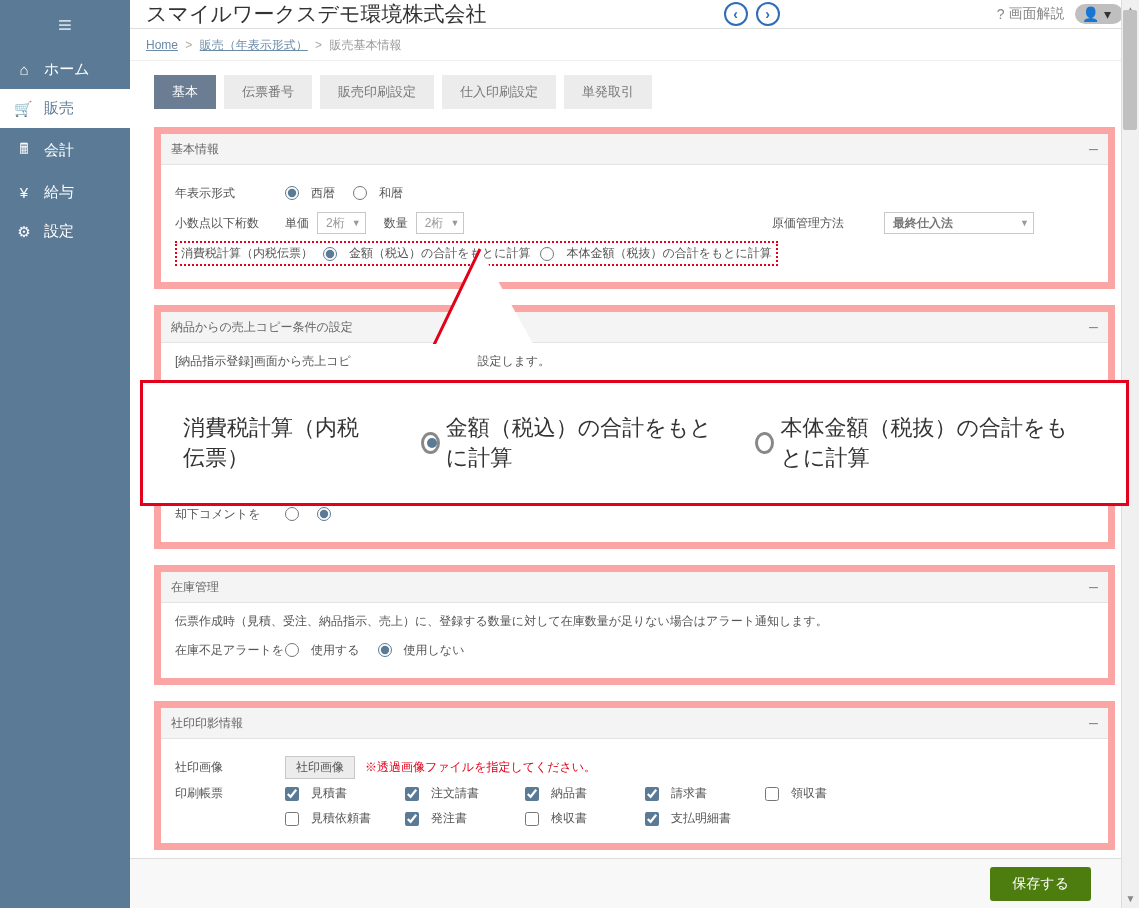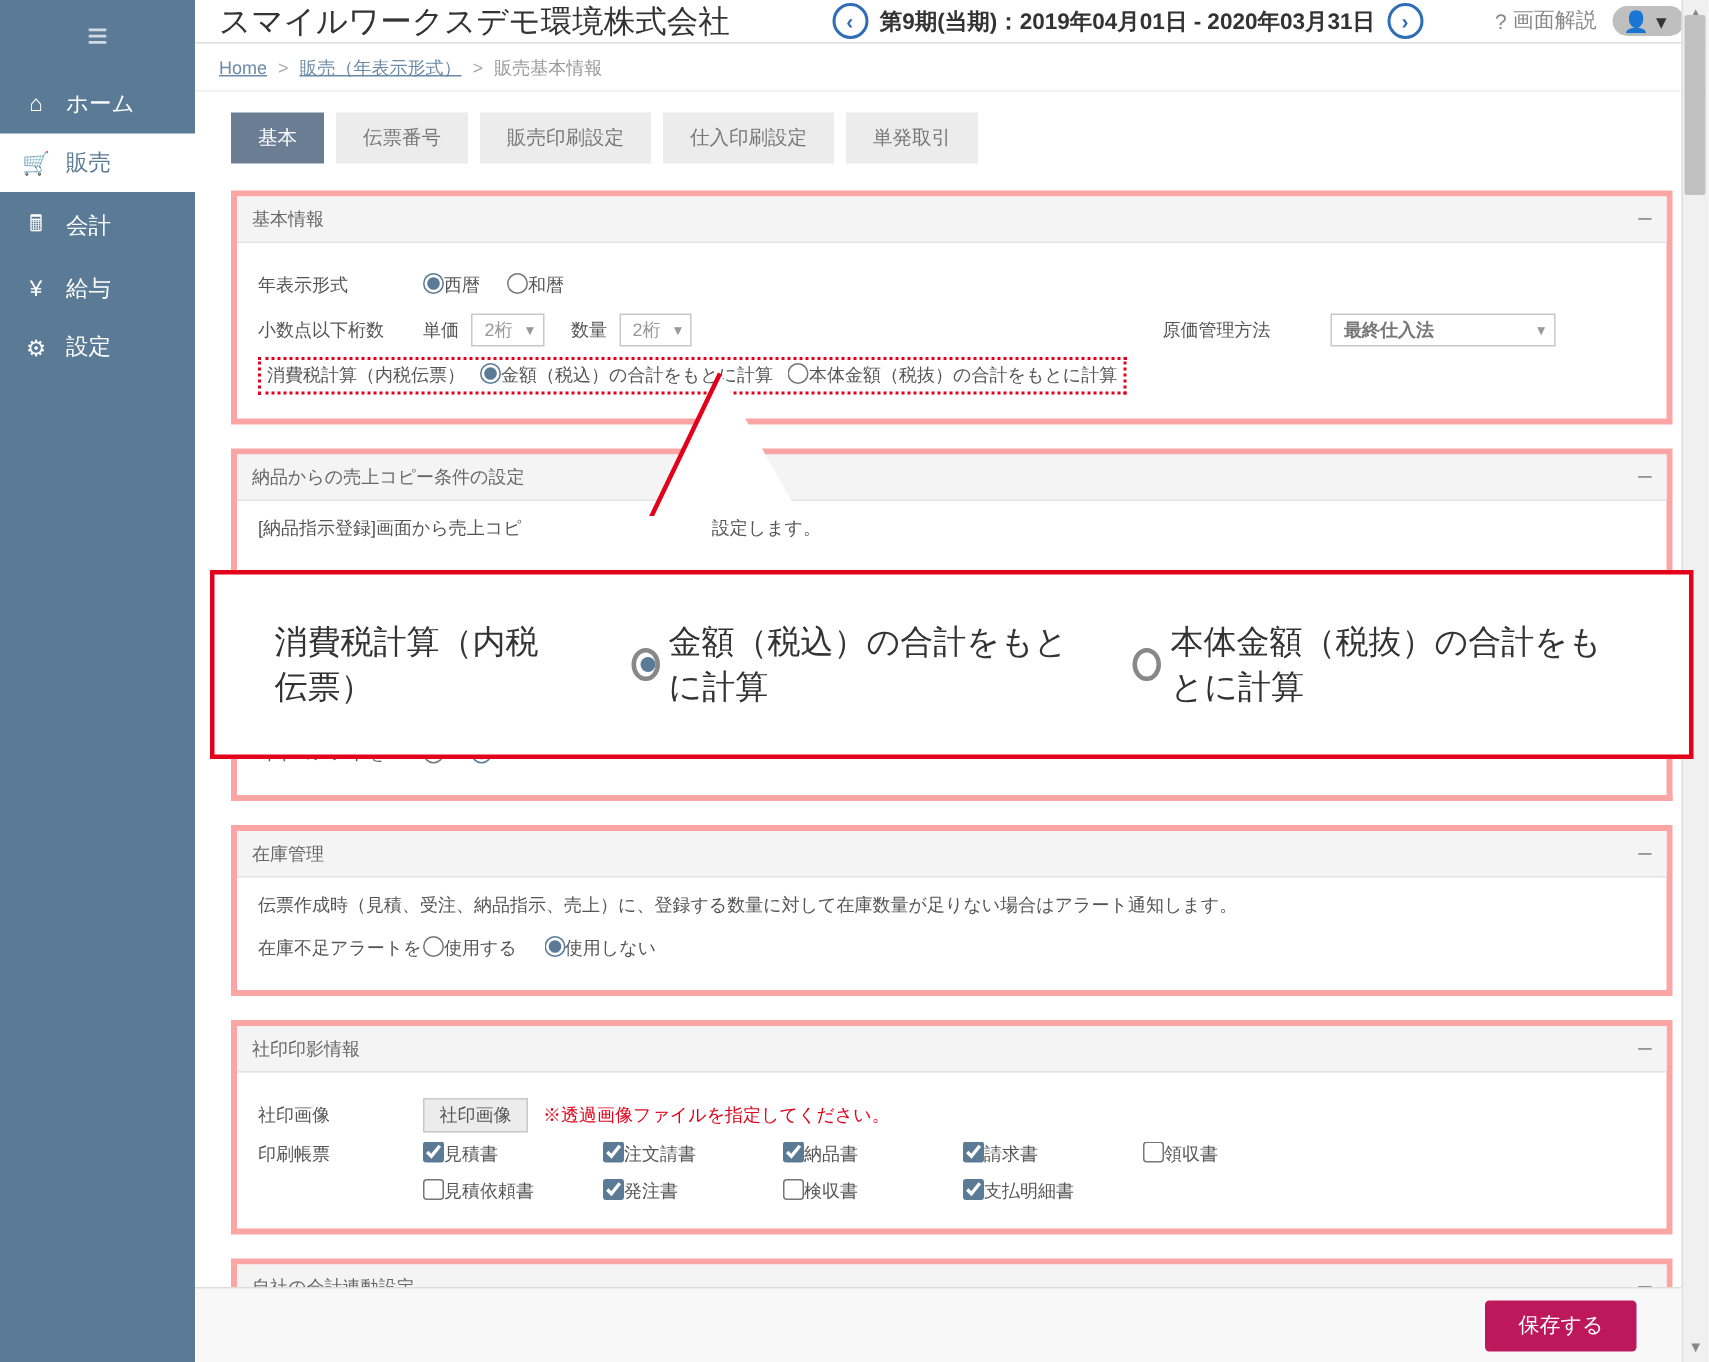--- a/index.html
+++ b/index.html
@@ -26,31 +26,31 @@
     .breadcrumb { padding: 8px 16px 6px; border-bottom: 1px solid #eee; font-size: 12px; }
     .breadcrumb a { color: #6b8aa7; text-decoration: underline; }
     .breadcrumb .sep { color: #aaa; margin: 0 4px; }
     .breadcrumb .current { color: #999; }
 
     .content { padding: 14px 24px 30px; overflow: visible; position: relative; }
     .tabs { display: flex; gap: 8px; margin-bottom: 18px; }
     .tab { background: #ececec; color: #777; padding: 8px 18px; font-size: 13px; }
     .tab.active { background: #6b7d92; color: #fff; }
 
-    .panel { border: 4px solid #fca5a5; margin-bottom: 16px; }
+    .panel { border: 7px solid #fca5a5; margin-bottom: 16px; }
     .panel-header { background: #f4f4f4; border-bottom: 1px solid #e4e4e4; padding: 6px 10px; font-size: 12px; color: #666; display: flex; justify-content: space-between; align-items: center; }
     .panel-header .collapse { color: #888; font-size: 16px; }
     .panel-body { padding: 10px 14px; font-size: 12px; color: #555; }
     .panel-desc { margin-bottom: 8px; }
 
     .row { display: flex; align-items: center; margin: 6px 0; min-height: 24px; }
     .label { width: 110px; flex-shrink: 0; color: #555; }
     .label.wide { width: 150px; }
     .opts { display: flex; align-items: center; gap: 18px; flex-wrap: wrap; }
-    .opt { display: inline-flex; gap: 0; }
+    .opt { display: inline-flex; align-items: center; gap: 12px; }
     input[type=radio], input[type=checkbox] { accent-color: #5b7a95; width: 14px; height: 14px; }
 
     .select-like { border: 1px solid #c8c8c8; padding: 2px 20px 2px 8px; font-size: 12px; color: #999; position: relative; min-width: 40px; height: 22px; display: inline-flex; align-items: center; }
     .select-like:after { content: "▼"; position: absolute; right: 4px; font-size: 9px; color: #999; }
     .select-like.big { min-width: 150px; color: #777; font-weight: bold; }
 
     .cost-row { display: flex; align-items: center; gap: 60px; }
 
     .highlight-box { border: 2px dotted #e2001a; padding: 2px 4px; display: inline-flex; align-items: center; gap: 10px; }
 
@@ -65,21 +65,21 @@
     .callout-box { position: absolute; border: 3px solid #e2001a; background: #fff; padding: 30px 40px; display: flex; align-items: center; gap: 40px; font-size: 22px; color: #333; pointer-events: auto; }
     .big-radio { width: 22px; height: 22px; border: 3px solid #888; border-radius: 50%; display: inline-block; vertical-align: middle; margin-right: 6px; position: relative; }
     .big-radio.on:after { content: ""; width: 10px; height: 10px; background: #5b7a95; border-radius: 50%; position: absolute; top: 3px; left: 3px; }
     .callout-opt { display: inline-flex; align-items: center; }
 
     
     .scroll-hint { position: absolute; right: 0; top: 0; bottom: 0; width: 18px; background: #f0f0f0; border-left: 1px solid #ddd; display:flex; flex-direction:column; justify-content:space-between; align-items:center; padding:4px 0; color:#888; font-size:10px;}
     .scroll-thumb { position:absolute; right:2px; top:10px; width:14px; height:120px; background:#c0c0c0; border-radius:2px;}
 
     .footer-bar { position: absolute; bottom: 0; left: 130px; right: 18px; height: 50px; background: #f8f8f8; border-top: 1px solid #ddd; display: flex; align-items: center; justify-content: flex-end; padding: 0 30px; }
-    .save-btn { background: #be185d; color: #fff; padding: 8px 22px; border-radius: 3px; font-size: 14px; }
+    .save-btn { background: #4d7c0f; color: #fff; padding: 8px 22px; border-radius: 3px; font-size: 14px; }
   </style>
 </head>
 <body>
 
 <div class="app">
   <div class="sidebar">
     <div class="hamburger">≡</div>
     <div class="side-item">
       <span class="icn">⌂</span>
       <span>ホーム</span>
@@ -106,21 +106,20 @@
     <div class="scroll-hint">
       <span>▲</span>
       <span class="scroll-thumb"></span>
       <span>▼</span>
     </div>
 
     <div class="topbar">
       <div class="brand">スマイルワークスデモ環境株式会社</div>
       <div class="period-wrap">
         <span class="arrow-circle">‹</span>
-        <span>第9期(当期)：2019年04月01日 - 2020年03月31日</span>
         <span class="arrow-circle">›</span>
       </div>
       <div class="right-tools">
         <span class="help">
           <span>?</span>
           <span>画面解説</span>
         </span>
         <span class="user-btn">
           <span>👤</span>
           <span>▾</span>

